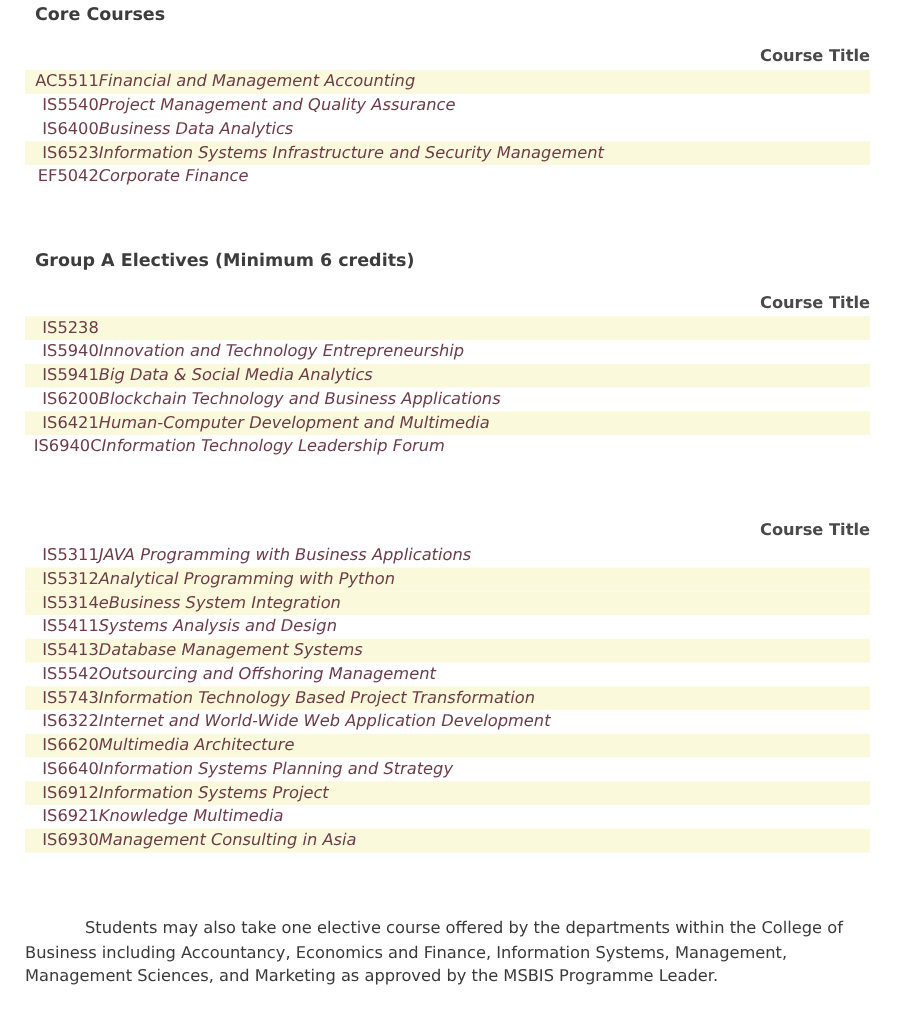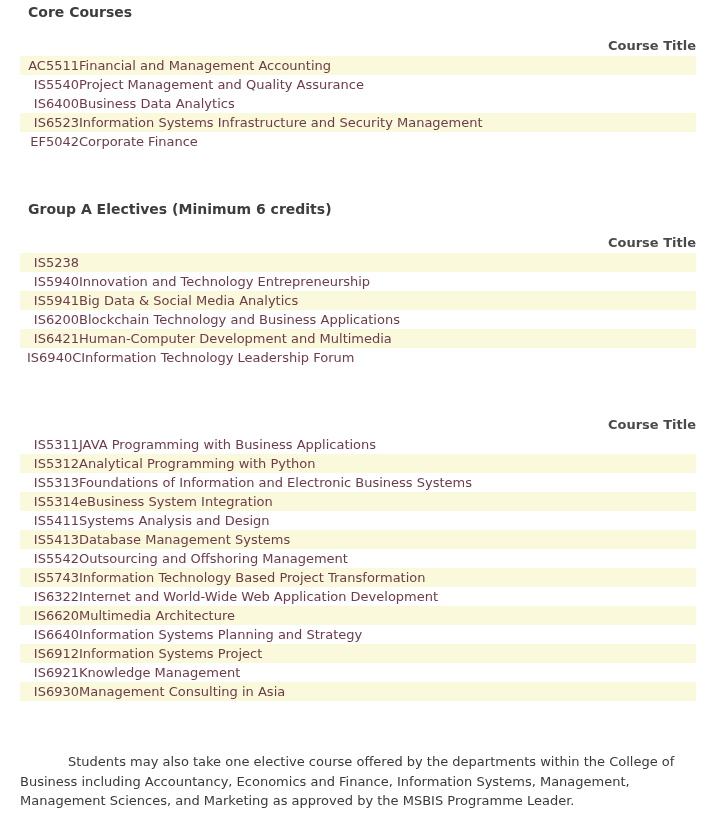--- a/index.html
+++ b/index.html
@@ -32,21 +32,21 @@
   .row{
     display:flex;align-items:center;
     height:19px;box-sizing:border-box;
     padding-left:7px;
     font-size:13px;color:var(--course);
     background:transparent;
     white-space:nowrap;
   }
   .row.hl{background:var(--rowbg);}
   .code{display:inline-block;min-width:52px;flex:none;}
-  .title{flex:none;}
+  .title{flex:none;font-style:italic;}
   .note{
     font-size:13px;color:var(--note);
     line-height:19.5px;
     margin:0;width:676px;
     text-indent:48px;
   }
 </style>
 </head>
 <body>
 
@@ -110,24 +110,20 @@
       <div class="col-header">Course Title</div>
       <div class="rows">
         <div class="row">
           <span class="code">IS5311</span>
           <span class="title">JAVA Programming with Business Applications</span>
         </div>
         <div class="row hl">
           <span class="code">IS5312</span>
           <span class="title">Analytical Programming with Python</span>
         </div>
-        <div class="row">
-          <span class="code">IS5313</span>
-          <span class="title">Foundations of Information and Electronic Business Systems</span>
-        </div>
         <div class="row hl">
           <span class="code">IS5314</span>
           <span class="title">eBusiness System Integration</span>
         </div>
         <div class="row">
           <span class="code">IS5411</span>
           <span class="title">Systems Analysis and Design</span>
         </div>
         <div class="row hl">
           <span class="code">IS5413</span>
@@ -152,21 +148,21 @@
         <div class="row">
           <span class="code">IS6640</span>
           <span class="title">Information Systems Planning and Strategy</span>
         </div>
         <div class="row hl">
           <span class="code">IS6912</span>
           <span class="title">Information Systems Project</span>
         </div>
         <div class="row">
           <span class="code">IS6921</span>
-          <span class="title">Knowledge Management</span>
+          <span class="title">Knowledge Multimedia</span>
         </div>
         <div class="row hl">
           <span class="code">IS6930</span>
           <span class="title">Management Consulting in Asia</span>
         </div>
       </div>
     </section>
   </div>
 
 <p class="note">Students may also take one elective course offered by the departments within the College of Business including Accountancy, Economics and Finance, Information Systems, Management, Management Sciences, and Marketing as approved by the MSBIS Programme Leader.</p>

